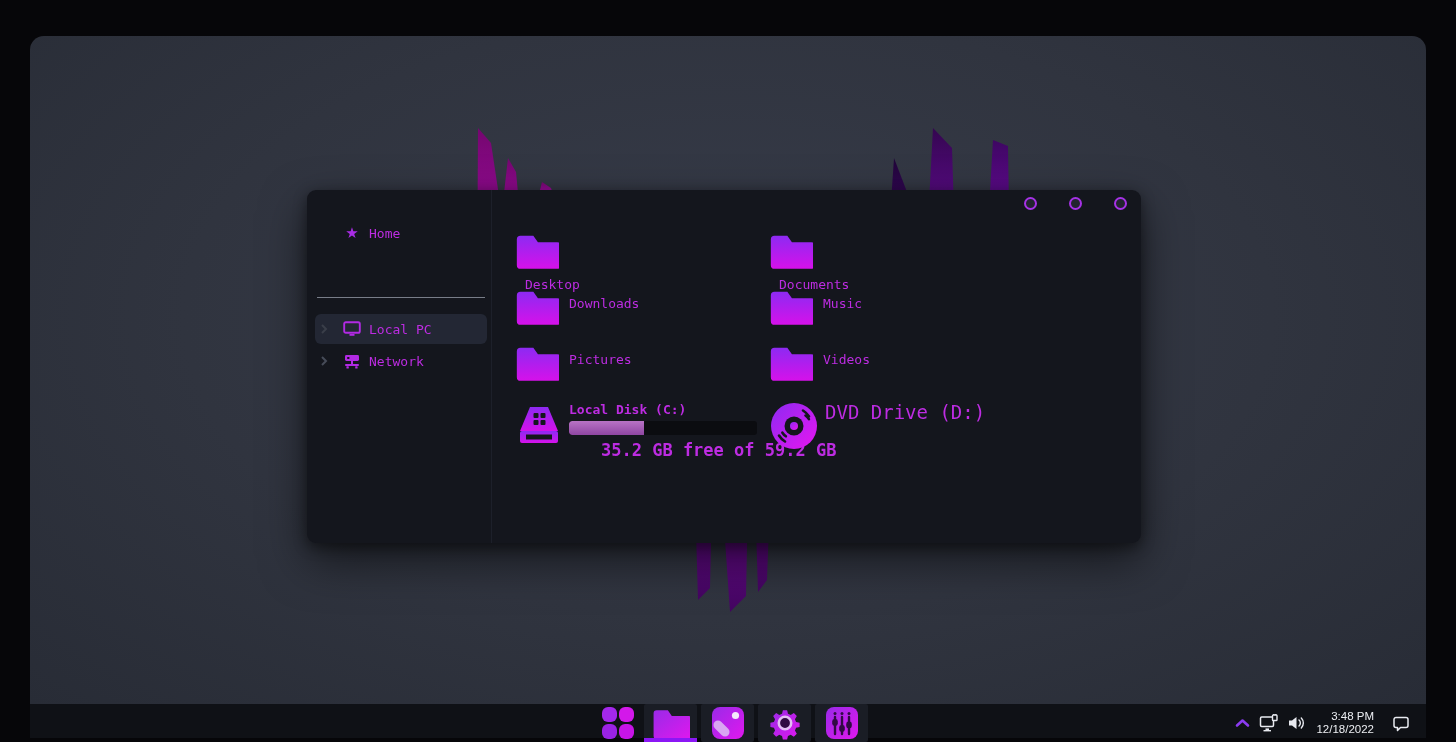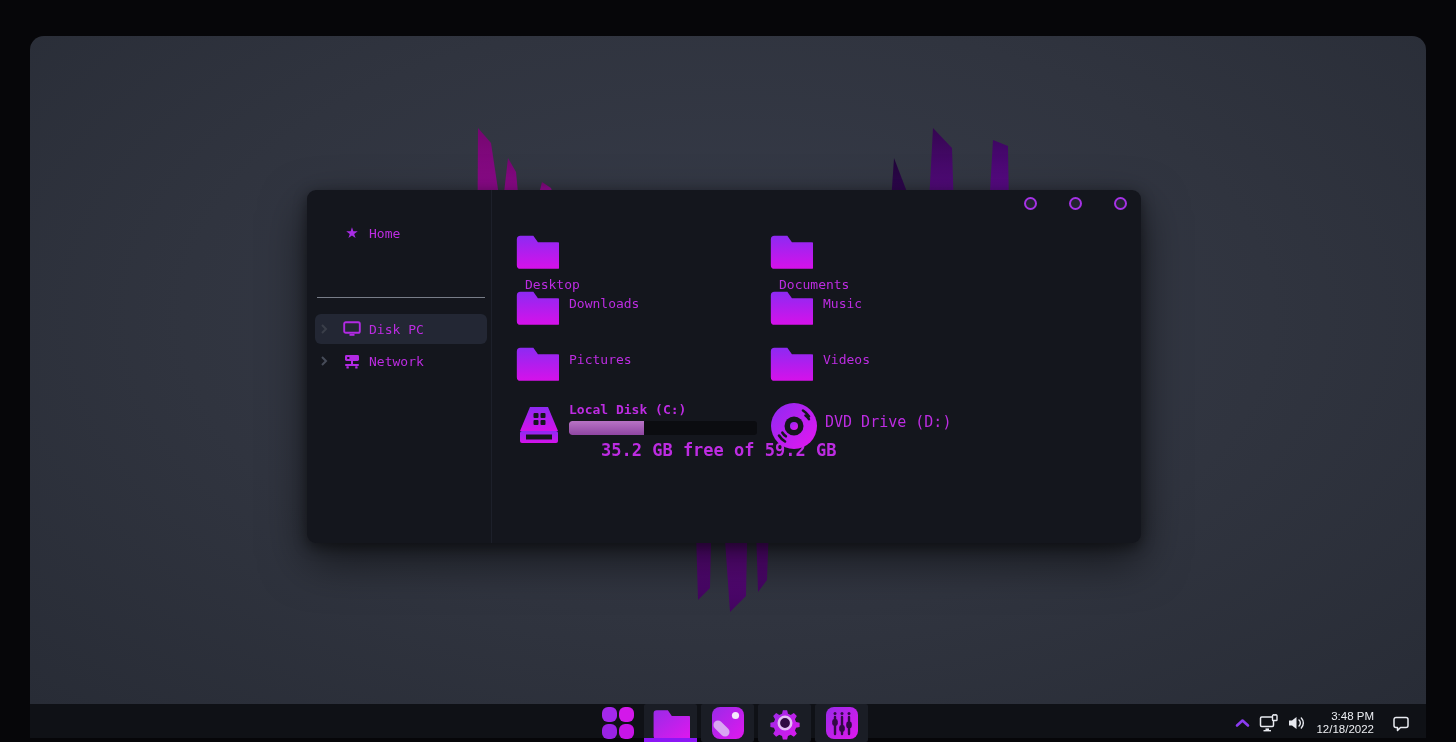--- a/index.html
+++ b/index.html
@@ -41,21 +41,21 @@
 
   .disk-tile { position:absolute; left:22px; top:212px; display:flex; cursor:pointer; }
   .disk-info { margin-left:6px;font-weight:bold; }
   .disk-info .label { color:#bd2ce2; font-size:13px; }
   .usage-track { width:188px; height:14px; background:#0b0c10; border-radius:3px;
                  margin:4px 0 5px 0; overflow:hidden; }
   .usage-fill { height:100%; background:linear-gradient(#b873c5, #8f46a2); border-radius:3px 0 0 3px; }
   .usage-text { color:#bd2ce2; font-size:17px;margin-left:32px; }
 
   .dvd-tile { position:absolute; left:276px; top:211px; display:flex; cursor:pointer; }
-  .dvd-tile .label { color:#bd2ce2; font-size:15px; margin-left:6px; margin-top:12px; }
+  .dvd-tile .label { color:#bd2ce2; font-size:19px; margin-left:6px; }
 
   
   .taskbar { position:absolute; left:30px; top:704px; width:1396px; height:34px;
              background:#0f1116; z-index:3; }
   .tb-apps { position:absolute; left:566px; top:0; height:38px; display:flex; align-items:stretch; }
   .tb-start { width:44px; display:flex; align-items:center; justify-content:center; cursor:pointer; }
   .tb-tile { width:53px; margin-left:4px; background:#1a1d25; display:flex; align-items:center;
              justify-content:center; position:relative; cursor:pointer; border-radius:2px; }
   .tb-tile:first-of-type { margin-left:6px; }
   .active-underline { position:absolute; bottom:0; left:0; right:0; height:4px; background:#8b17f5; }
@@ -148,21 +148,21 @@
           <svg width="8" height="12" viewBox="0 0 8 12">
               <polyline points="2,2 6,6 2,10" fill="none" stroke="#3a3e49" stroke-width="2"></polyline>
             </svg>
         </span>
         <span class="sicon">
           <svg width="18" height="16" viewBox="0 0 18 16">
             <rect x="1.2" y="1.2" width="15.6" height="10.6" rx="1.6" fill="none" stroke="#b22ae4" stroke-width="1.9"></rect>
             <rect x="6.5" y="13" width="5" height="1.8" fill="#b22ae4"></rect>
           </svg>
         </span>
-        <span>Disk PC</span>
+        <span>Local PC</span>
       </div>
 
       <div class="side-row" style="top:156px">
         <span class="chev">
           <svg width="8" height="12" viewBox="0 0 8 12">
               <polyline points="2,2 6,6 2,10" fill="none" stroke="#464b58" stroke-width="2"></polyline>
             </svg>
         </span>
         <span class="sicon">
           <svg width="18" height="15" viewBox="0 0 18 15">

